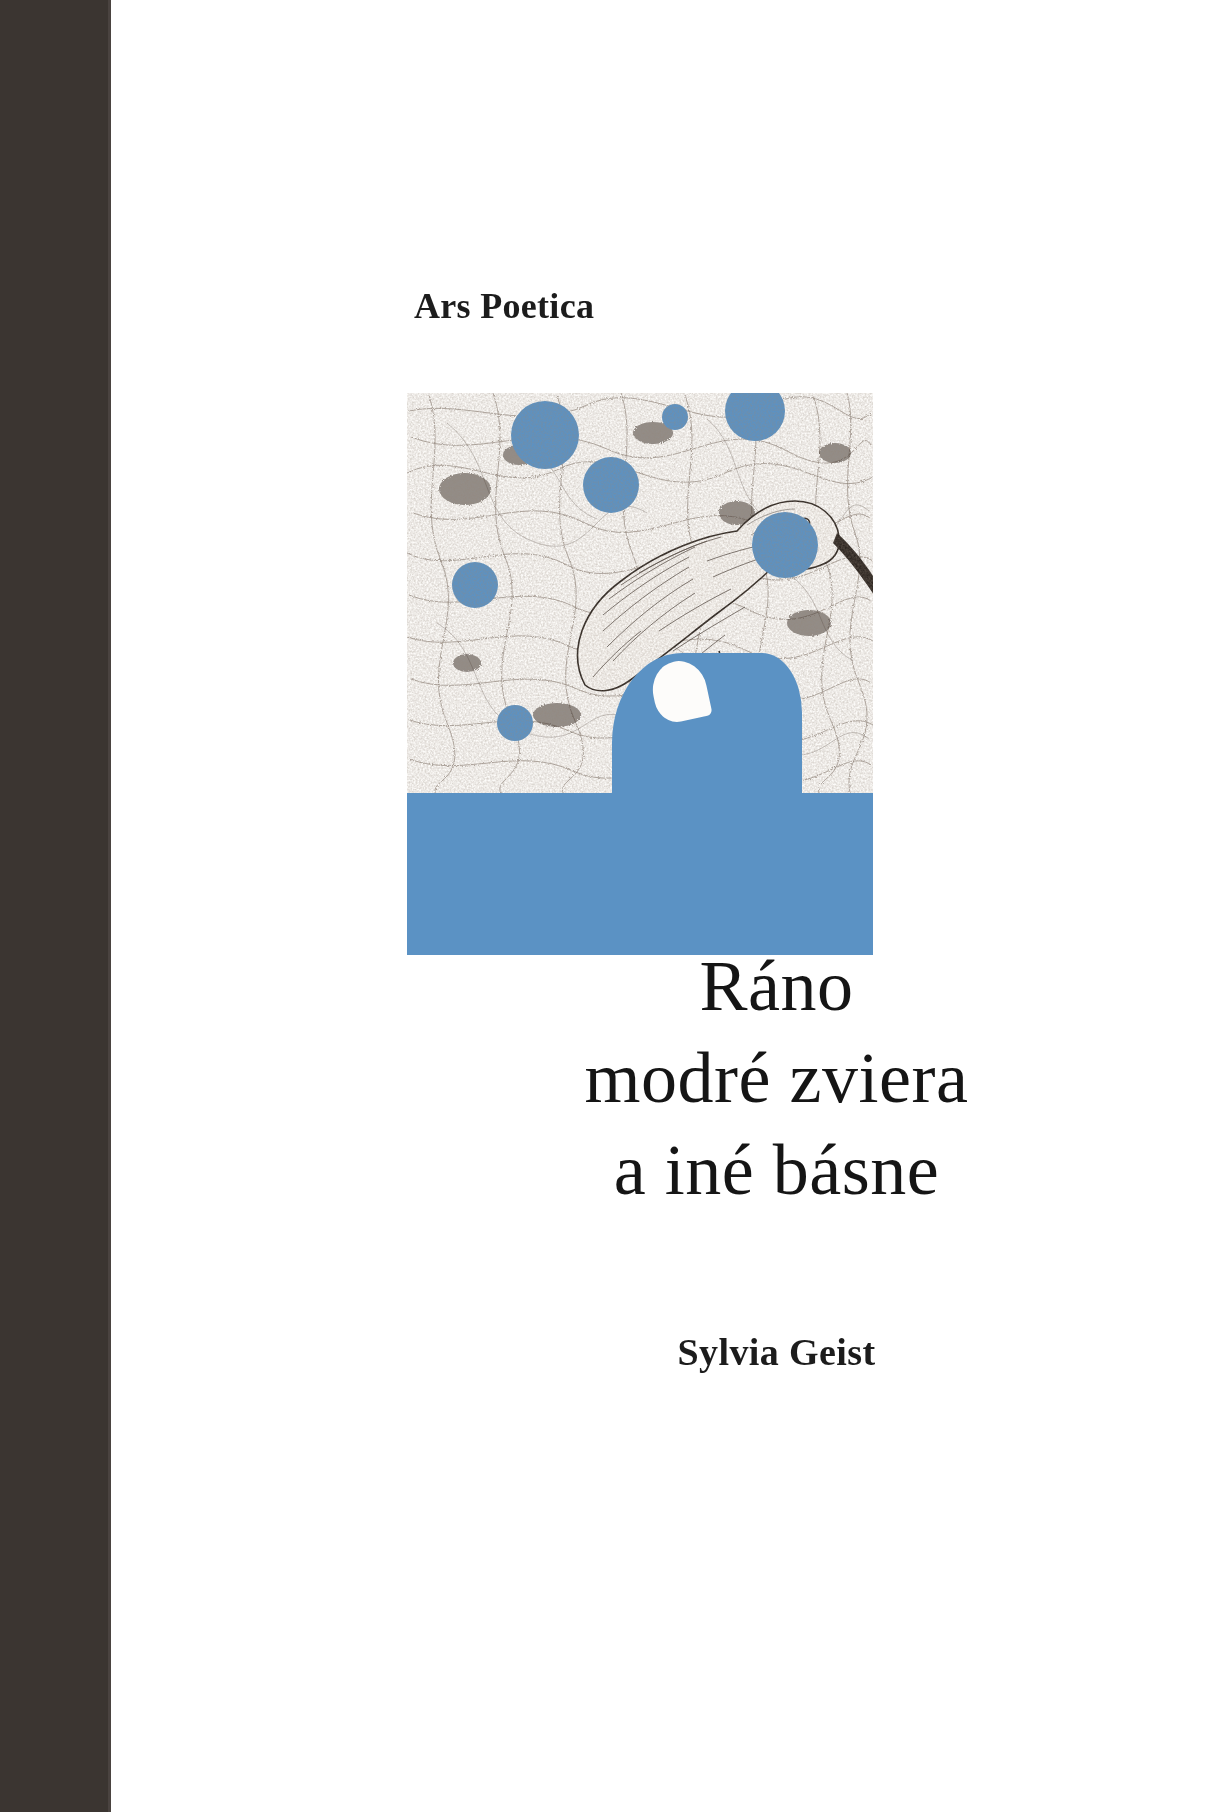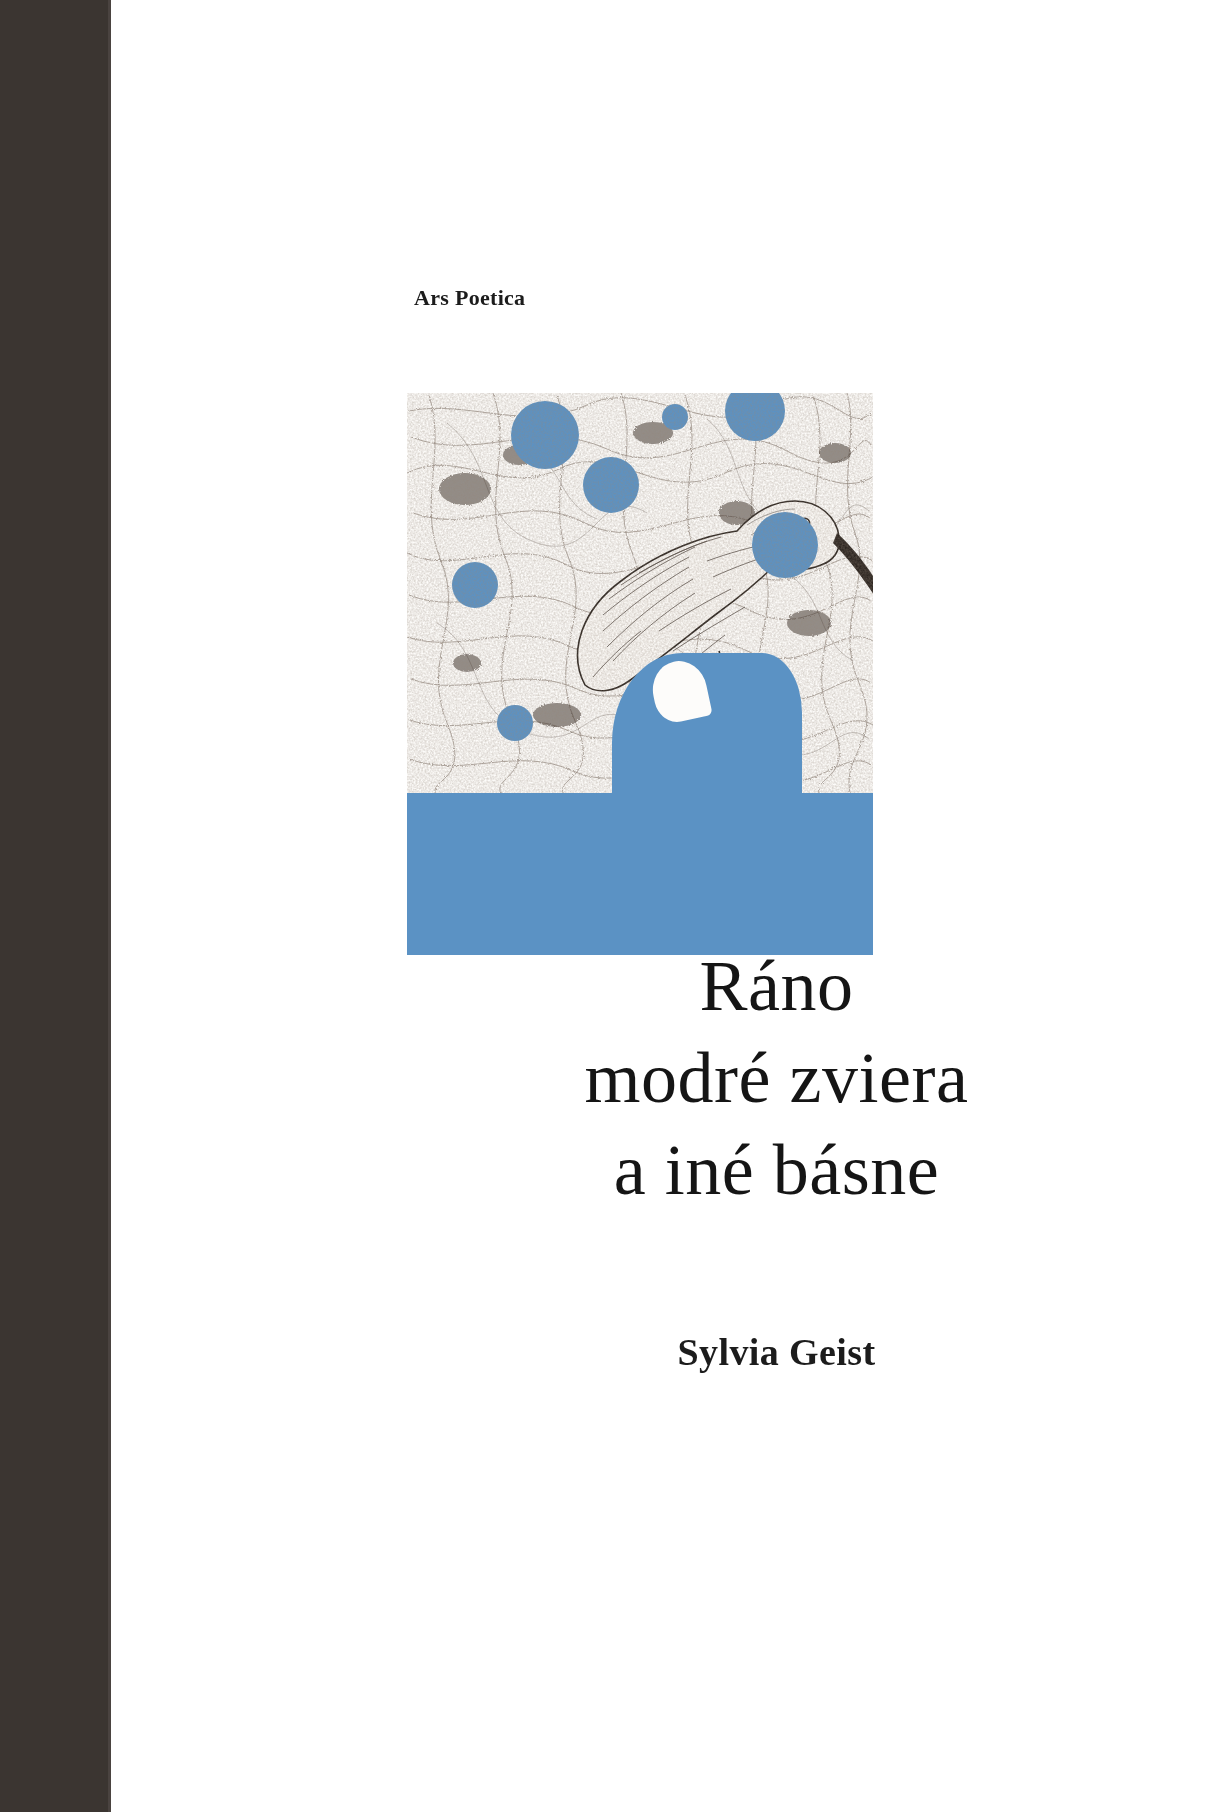--- a/index.html
+++ b/index.html
@@ -42,21 +42,21 @@
     top: 0;
     width: 1109px;
     height: 1812px;
     background: #ffffff;
   }
   .series-label {
     position: absolute;
     left: 303px;
     top: 285px;
     font-family: "Liberation Serif", serif;
-    font-size: 22px;
+    font-size: 36px;
     font-weight: bold;
     letter-spacing: 0.3px;
     color: #1c1c1c;
   }
   
   .artwork {
     position: absolute;
     left: 296px;
     top: 393px;
     width: 466px;

